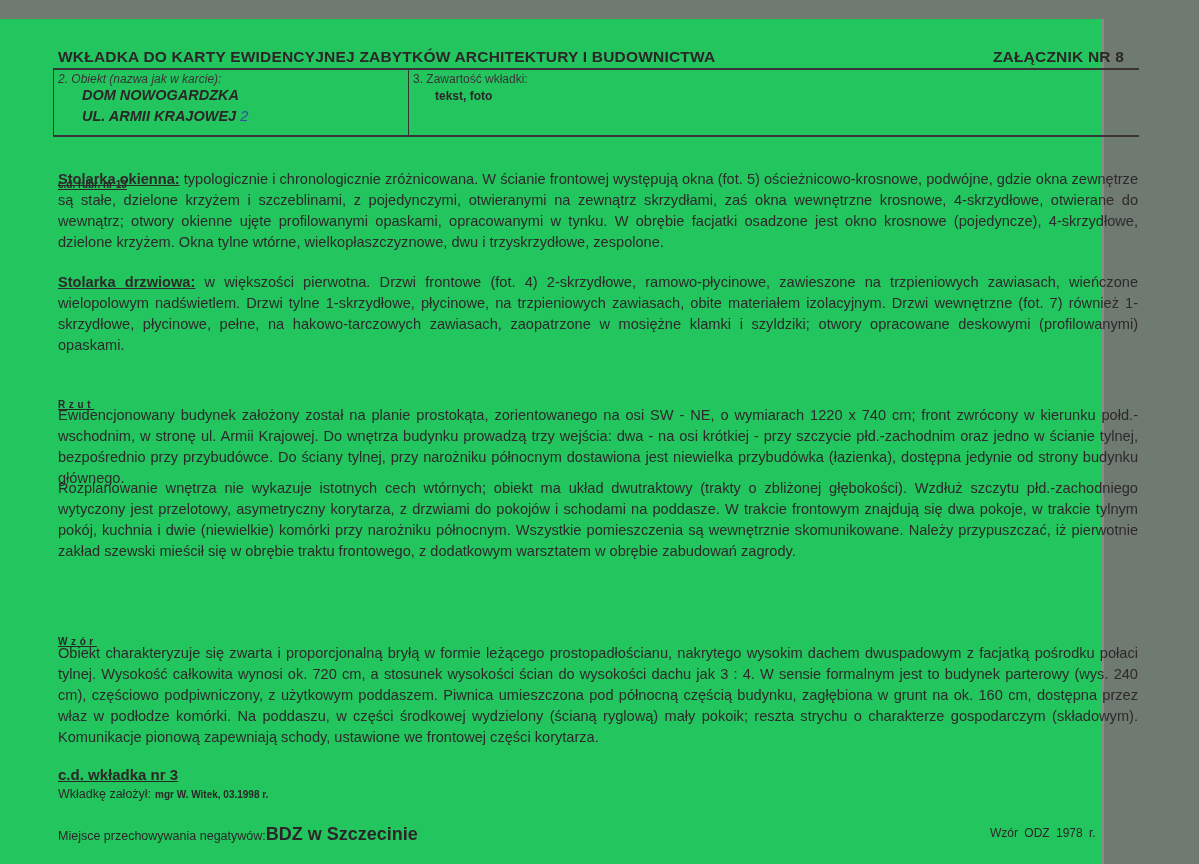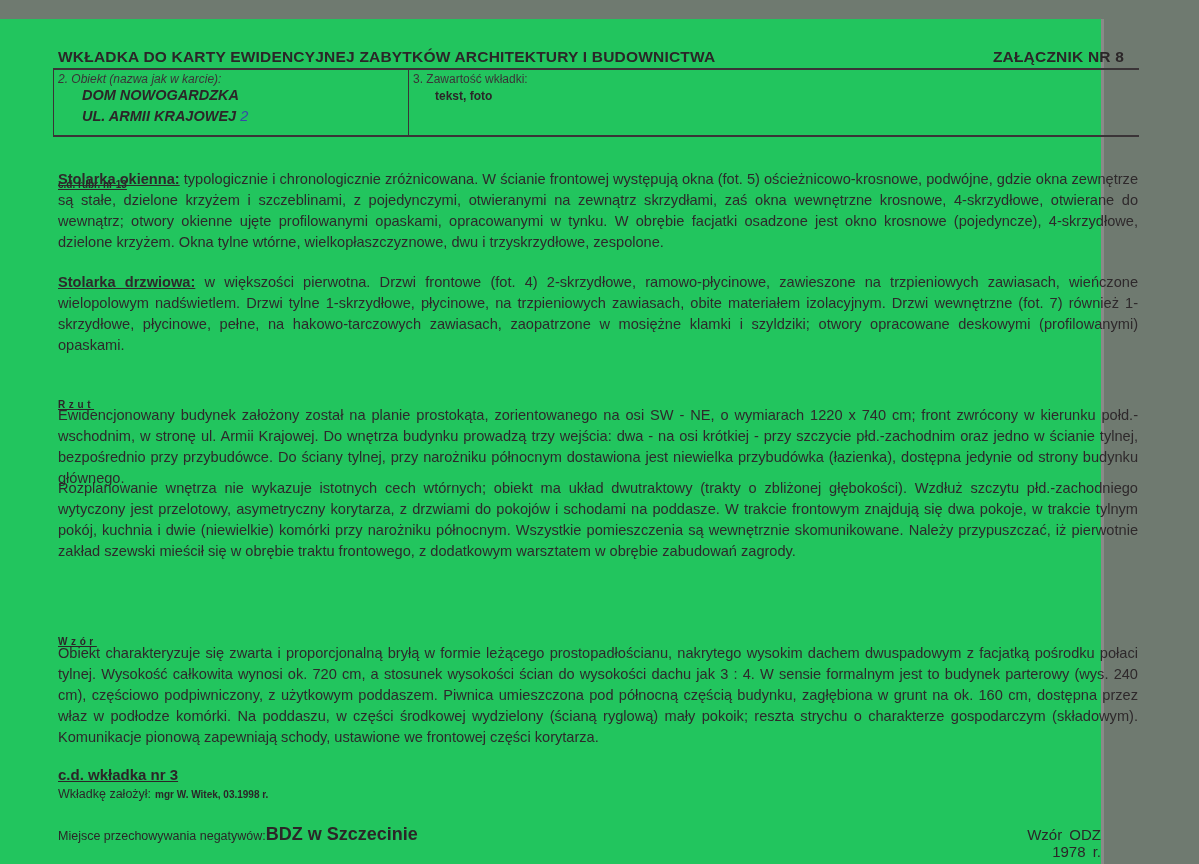--- a/index.html
+++ b/index.html
@@ -66,21 +66,21 @@
     }
     .h-rzut { top: 356px; }
     .h-bryla { top: 593px; }
     .cd-wkladka {
       position: absolute; left: 58px; top: 747px; font-size: 15px; font-weight: bold; text-decoration: underline;
     }
     .zalozyl { position: absolute; left: 58px; top: 768px; font-size: 12.5px; }
     .zalozyl b { font-size: 10px; margin-left: 4px; }
     .negatywy { position: absolute; left: 58px; top: 805px; font-size: 12.5px; }
     .negatywy b { font-size: 18px; }
-    .wzor { position: absolute; left: 990px; top: 807px; font-size: 15px; word-spacing: 3px; text-align: right; }
+    .wzor { position: absolute; left: 990px; top: 807px; font-size: 12px; word-spacing: 3px; text-align: right; }
   </style>
 </head>
 <body>
 
 <div class="page">
 
   <div class="header-title">
     <span>WKŁADKA DO KARTY EWIDENCYJNEJ ZABYTKÓW ARCHITEKTURY I BUDOWNICTWA</span>
     <span class="zal">ZAŁĄCZNIK NR 8</span>
   </div>

